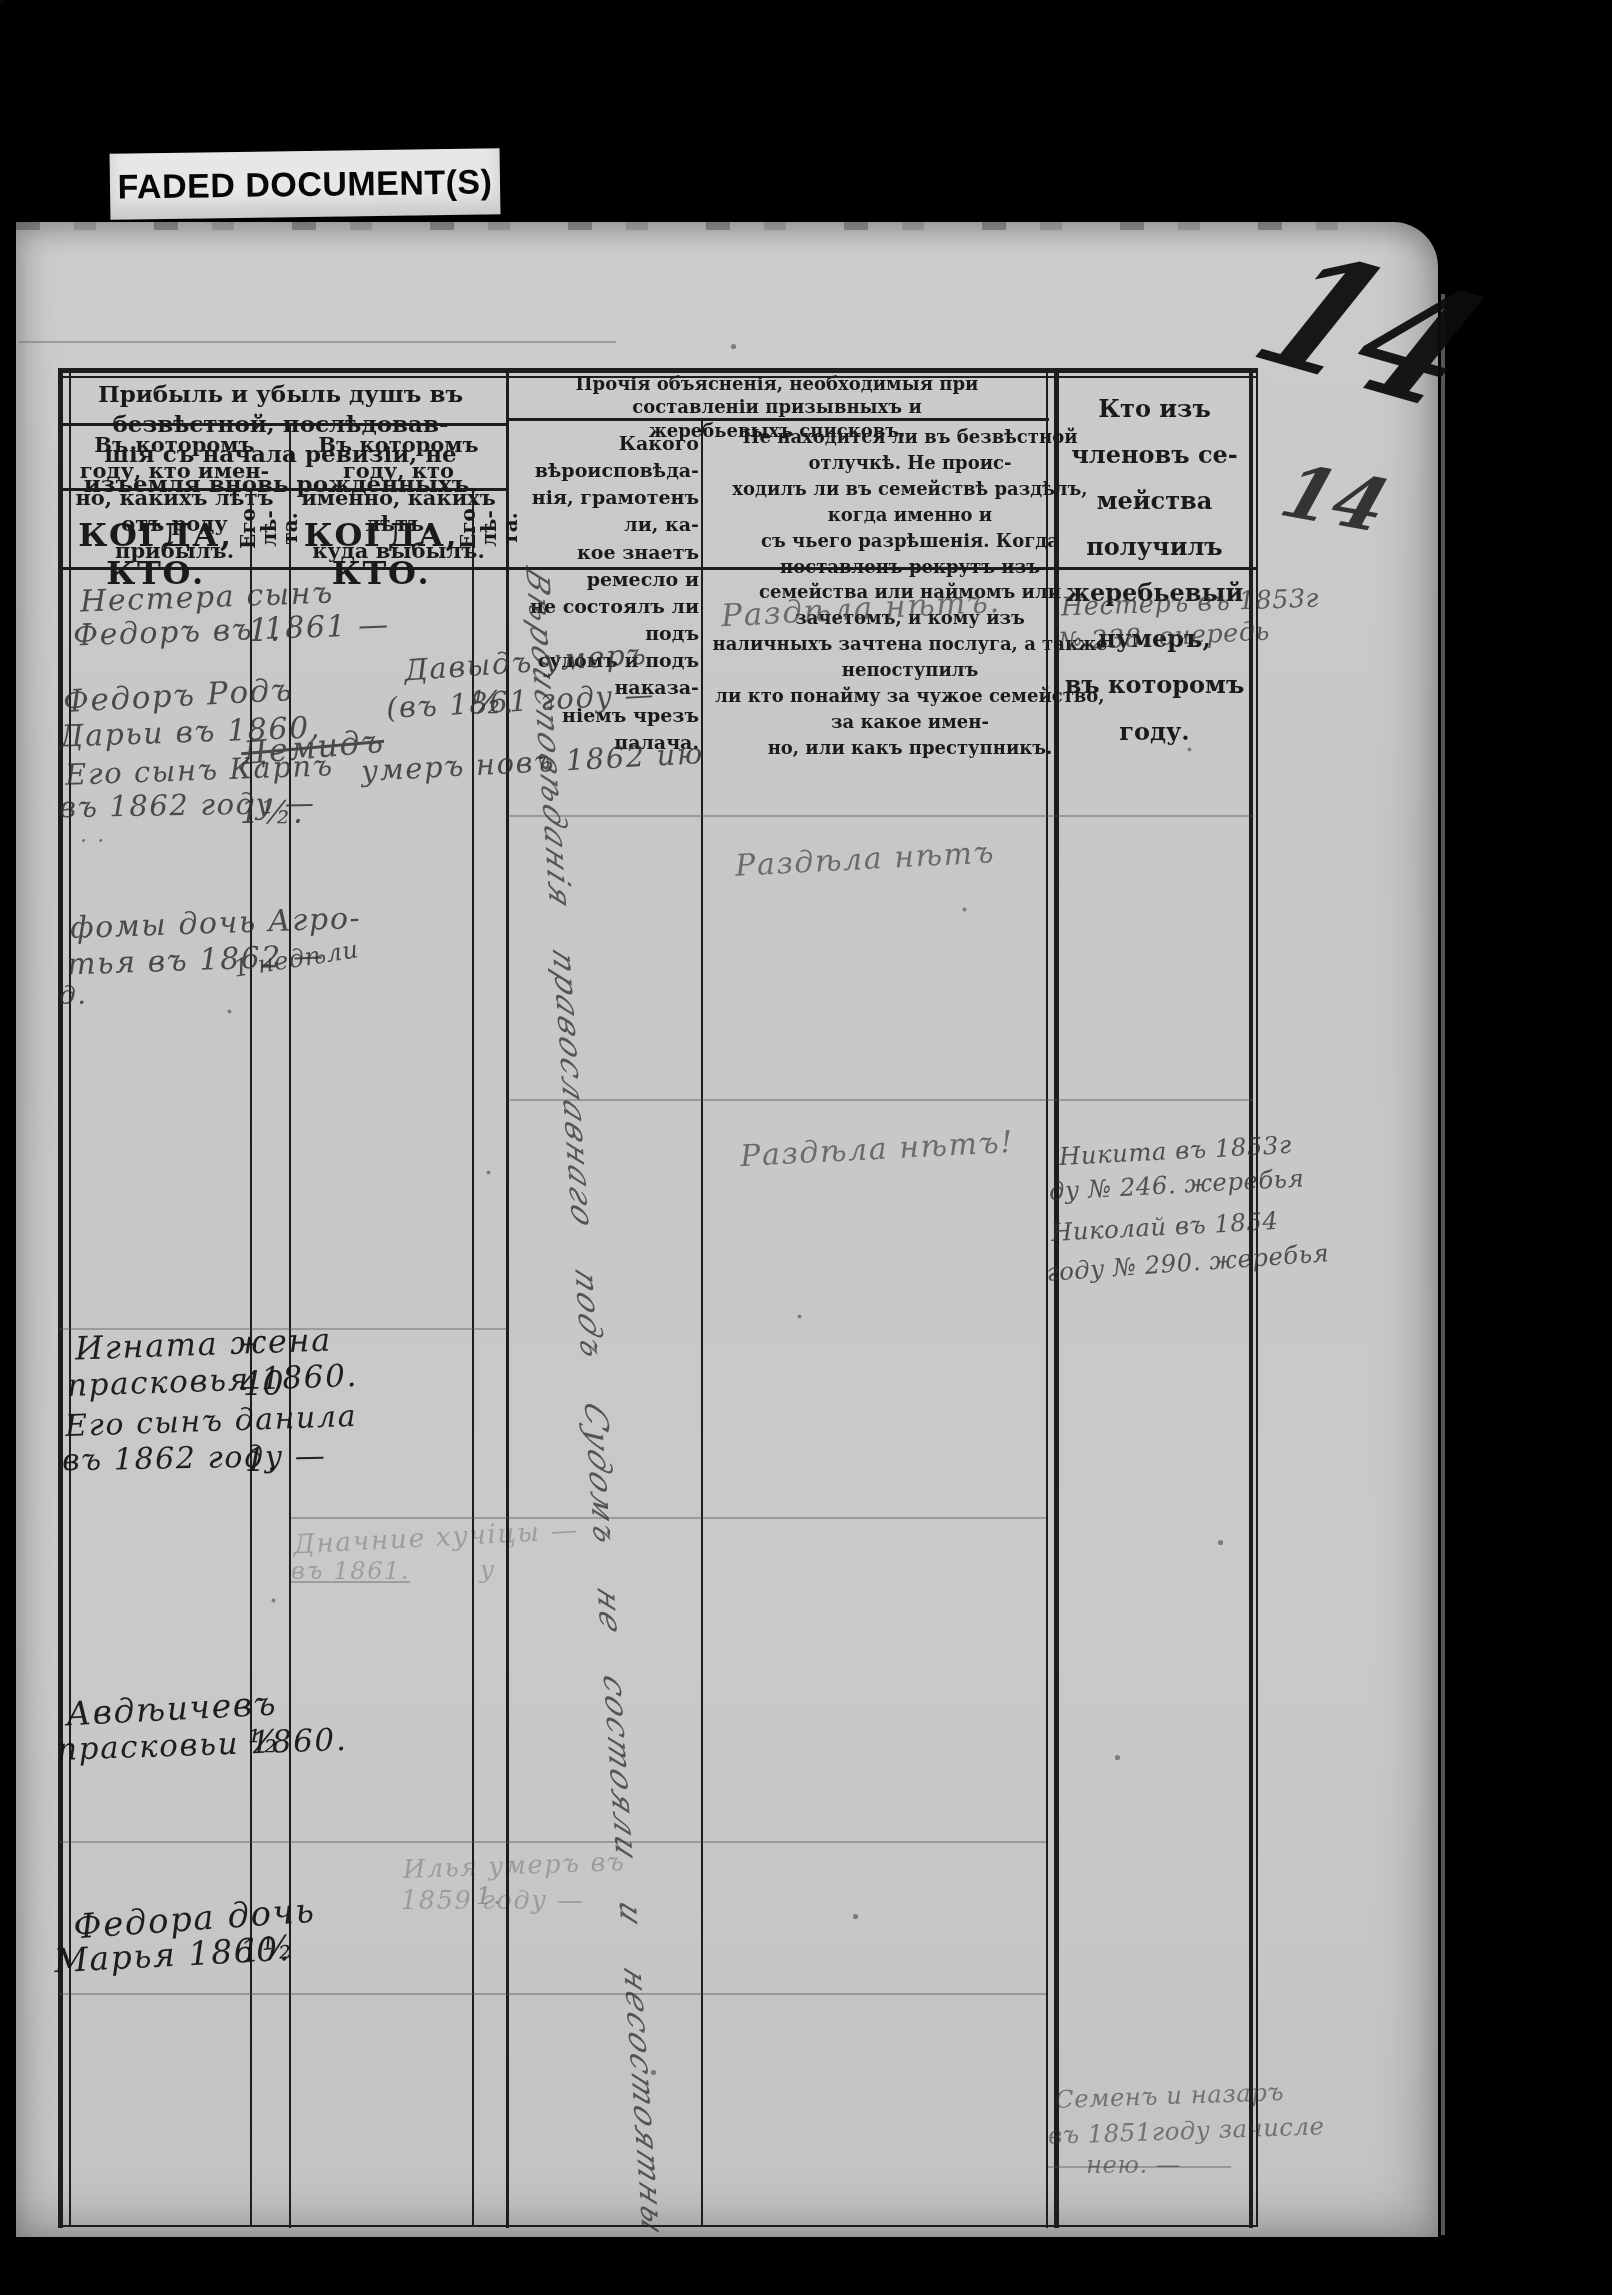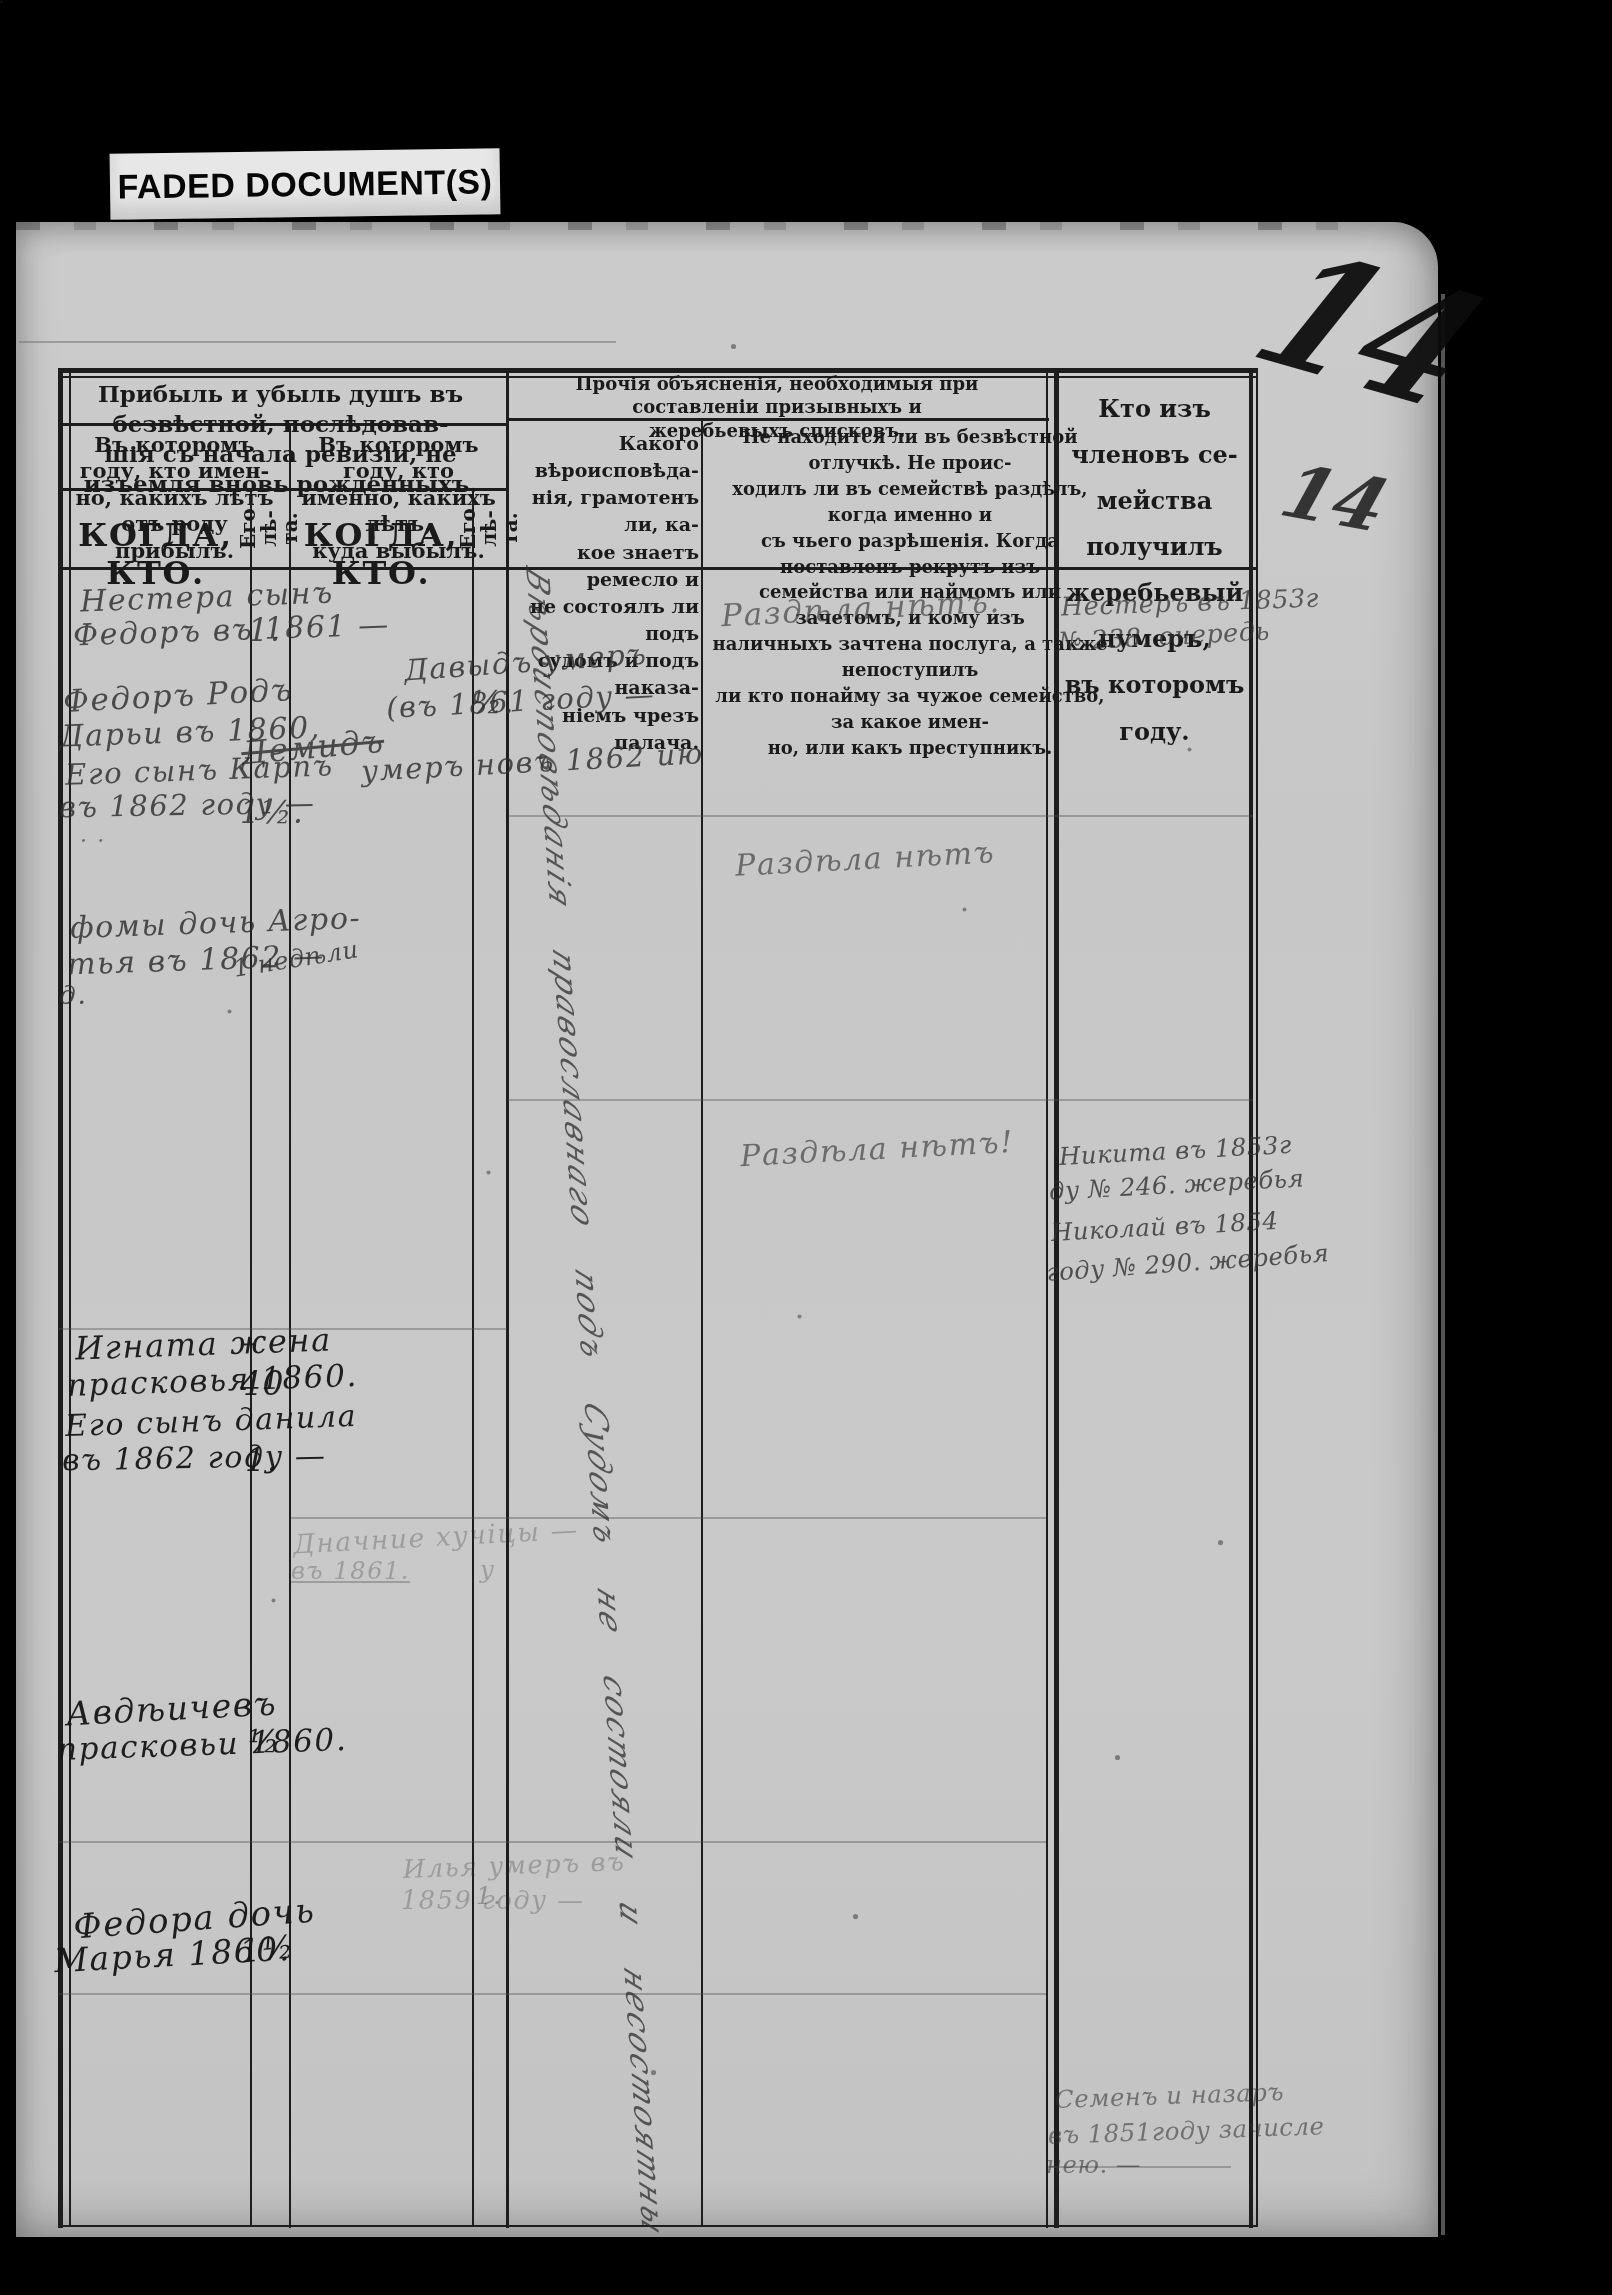--- a/index.html
+++ b/index.html
@@ -183,16 +183,16 @@
 
   <div class="hw faded" style="left:403px;top:1853px;font-size:25.5px;transform:rotate(-2deg)">Илья умеръ въ</div>
   <div class="hw faded" style="left:401px;top:1888px;font-size:25.5px;">1859 году —</div>
   <div class="hw faded" style="left:476px;top:1884px;font-size:24.4px;opacity:.35">1.</div>
   <div class="hw dark" style="left:73px;top:1901px;font-size:34px;transform:rotate(-4deg)">Федора дочь</div>
   <div class="hw dark" style="left:54px;top:1938px;font-size:33px;transform:rotate(-3deg)">Марья 1860.</div>
   <div class="hw dark" style="left:240px;top:1933px;font-size:32px;transform:rotate(-6deg)">1½</div>
 
   <div class="hw" style="left:1055px;top:2084px;font-size:24.4px;opacity:.55;letter-spacing:0.5px;transform:rotate(-2deg)">Семенъ и назаръ</div>
   <div class="hw" style="left:1048px;top:2119px;font-size:24.4px;opacity:.55;letter-spacing:0.5px;transform:rotate(-2deg)">въ 1851году зачисле</div>
-  <div class="hw" style="left:1046px;top:2153px;font-size:24.4px;opacity:.55;letter-spacing:0.5px;">нею. —</div>
+  <div class="hw" style="left:1046px;top:2153px;font-size:24.4px;opacity:.55;letter-spacing:0.5px;padding-left:40px;">нею. —</div>
 
 </div>
 
 
 </body></html>

